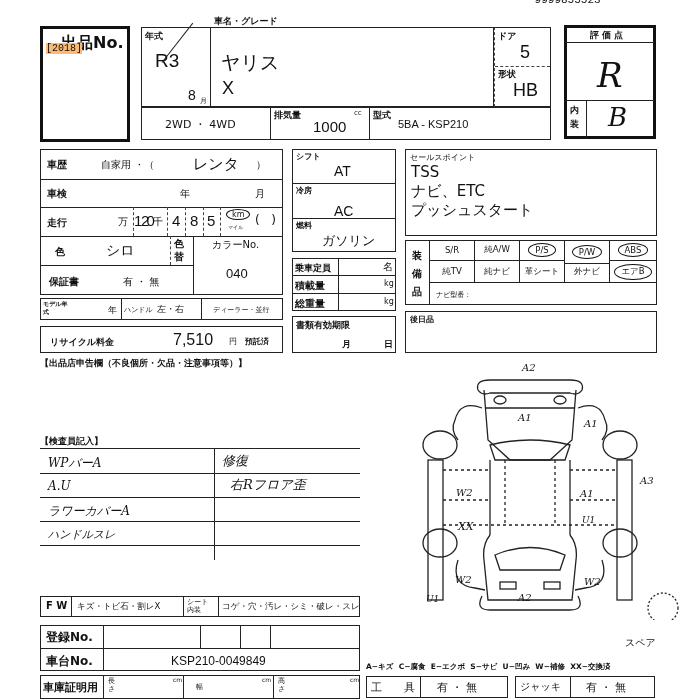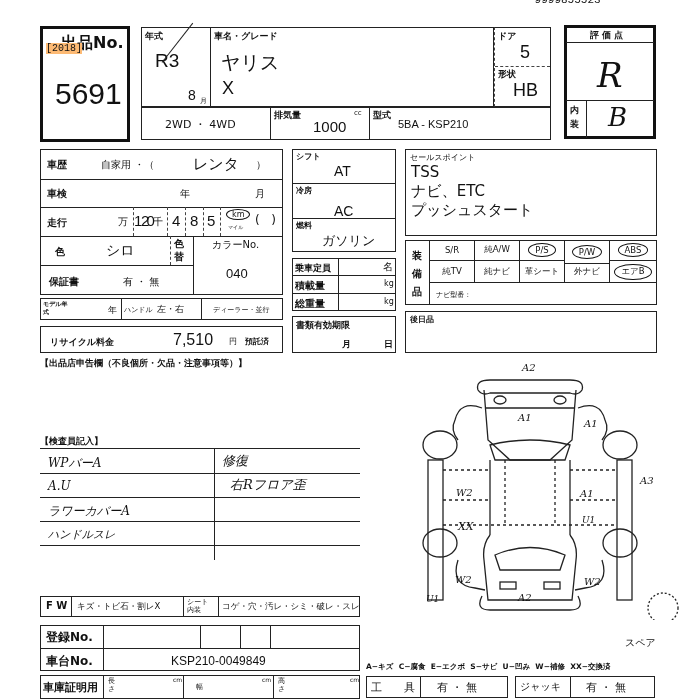--- a/index.html
+++ b/index.html
@@ -18,33 +18,32 @@
   .eq-cell{position:absolute;font-size:8.5px;display:flex;align-items:center;justify-content:center;box-sizing:border-box;border-right:1px solid #222;border-bottom:1px solid #222;}
 </style>
 </head>
 <body>
 
 <div class="abs" style="left:528px;top:-6px;font-size:11px;font-family:'Liberation Mono',monospace;">*9999855523*</div>
 
 <div class="abs thick" style="left:40px;top:26px;width:90px;height:116px;">
   <div class="abs" style="left:18px;top:4px;font-size:16px;font-weight:bold;">出品No.</div>
   <div class="abs" style="left:3px;top:14px;font-size:10px;font-family:'Liberation Mono',monospace;background:#fdba74;">[2018]</div>
-  <div class="big" style="left:12px;top:48px;font-size:30px;">5691</div>
 </div>
 
 <div class="abs b" style="left:141px;top:27px;width:353px;height:80px;"></div>
 <div class="abs b" style="left:494px;top:27px;width:57px;height:80px;border-left:1.5px dashed #444;"></div>
 <div class="dhl" style="left:495px;top:66px;width:55px;"></div>
 <div class="vl" style="left:210px;top:27px;height:80px;"></div>
 <div class="lbl" style="left:145px;top:30px;">年式</div>
 <div class="big" style="left:155px;top:50px;font-size:19px;">R3</div>
 <div class="abs" style="left:162px;top:62px;width:50px;height:0;border-top:1px solid #222;transform:rotate(-52deg);transform-origin:left;"></div>
 <div class="big" style="left:188px;top:87px;font-size:14px;">8</div>
 <div class="abs" style="left:200px;top:96px;font-size:7px;">月</div>
-<div class="lbl" style="left:214px;top:30px;text-align:center;">車名・グレード</div>
+<div class="lbl" style="left:214px;top:15px;text-align:center;">車名・グレード</div>
 <div class="abs" style="left:221px;top:50px;font-size:19px;">ヤリス</div>
 <div class="big" style="left:222px;top:78px;font-size:18px;">X</div>
 <div class="lbl" style="left:498px;top:30px;">ドア</div>
 <div class="big" style="left:520px;top:42px;font-size:18px;">5</div>
 <div class="lbl" style="left:498px;top:68px;">形状</div>
 <div class="big" style="left:513px;top:80px;font-size:18px;">HB</div>
 
 <div class="abs b" style="left:141px;top:107px;width:410px;height:33px;"></div>
 <div class="vl" style="left:270px;top:107px;height:33px;"></div>
 <div class="vl" style="left:369px;top:107px;height:33px;"></div>

